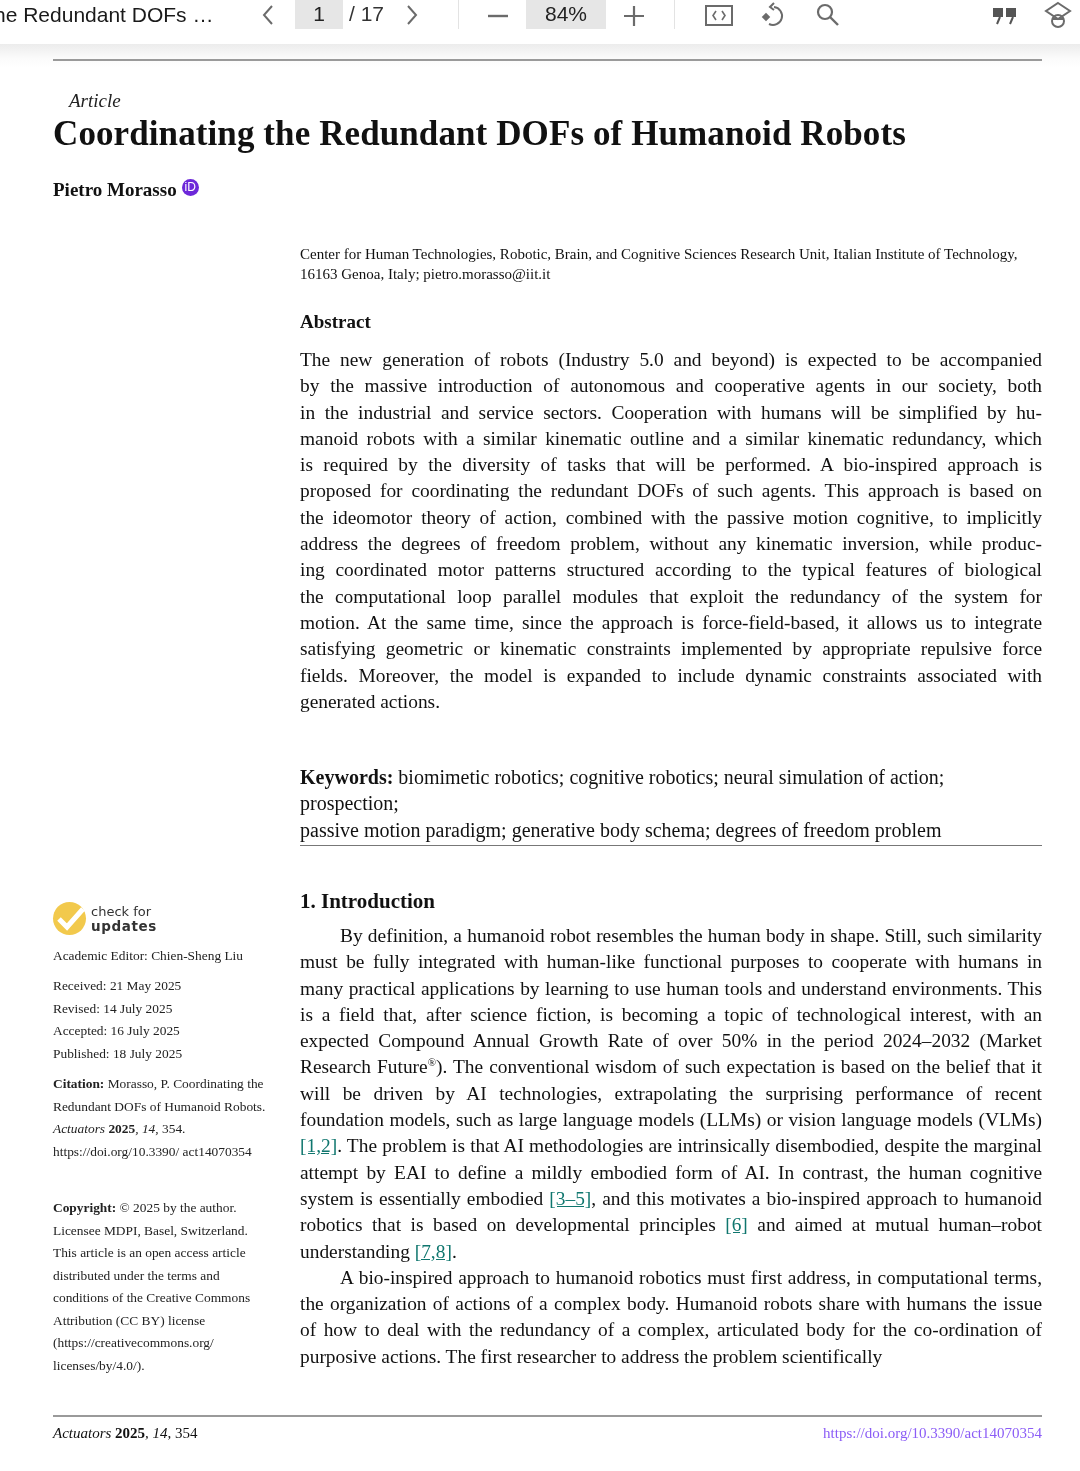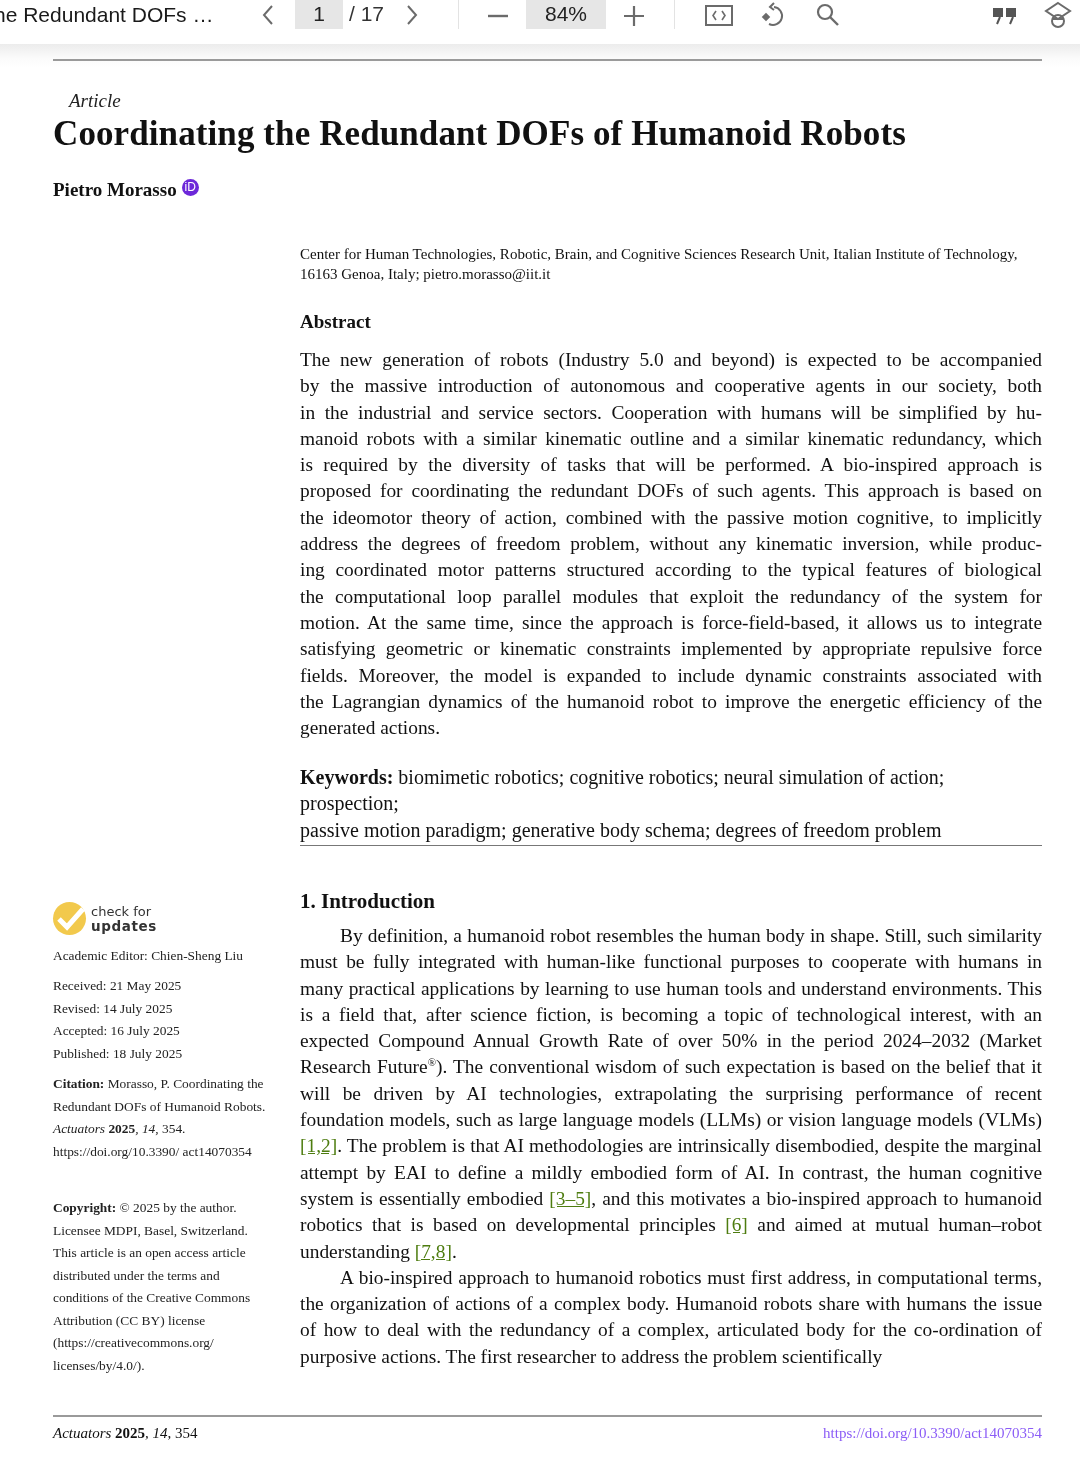--- a/index.html
+++ b/index.html
@@ -66,21 +66,21 @@
   .copyright { top: 1197px; }
 
   
   .sec-head { position: absolute; left: 300px; top: 889px; font-size: 21px; font-weight: bold; color: #111; }
   .intro {
     position: absolute; left: 300px; top: 923px; width: 742px; font-size: 19.4px; line-height: 26.3px;
     text-align: justify; color: #111;
   }
   .intro p { text-indent: 40px; }
   .intro p:first-child { text-indent: 40px; }
-  .ref { color: #4d7c0f; text-decoration: underline; cursor: pointer; }
+  .ref { color: #0f766e; text-decoration: underline; cursor: pointer; }
   sup { font-size: 11px; line-height: 0; }
 
   .bottom-rule { position: absolute; left: 53px; top: 1415px; width: 989px; height: 2px; background: #9a9a9a; }
   .footer-left { position: absolute; left: 53px; top: 1425px; font-size: 15px; color: #111; }
   .footer-left i { font-style: italic; }
   .footer-right { position: absolute; right: 38px; top: 1425px; font-size: 15px; color: #8b5cf6; cursor: pointer; }
 </style>
 </head>
 <body>
 
@@ -172,21 +172,20 @@
     <div style="text-align: justify; text-align-last: justify;">manoid robots with a similar kinematic outline and a similar kinematic redundancy, which</div>
     <div style="text-align: justify; text-align-last: justify;">is required by the diversity of tasks that will be performed.  A bio-inspired approach is</div>
     <div style="text-align: justify; text-align-last: justify;">proposed for coordinating the redundant DOFs of such agents. This approach is based on</div>
     <div style="text-align: justify; text-align-last: justify;">the ideomotor theory of action, combined with the passive motion cognitive, to implicitly</div>
     <div style="text-align: justify; text-align-last: justify;">address the degrees of freedom problem, without any kinematic inversion, while produc-</div>
     <div style="text-align: justify; text-align-last: justify;">ing coordinated motor patterns structured according to the typical features of biological</div>
     <div style="text-align: justify; text-align-last: justify;">the computational loop parallel modules that exploit the redundancy of the system for</div>
     <div style="text-align: justify; text-align-last: justify;">motion. At the same time, since the approach is force-field-based, it allows us to integrate</div>
     <div style="text-align: justify; text-align-last: justify;">satisfying geometric or kinematic constraints implemented by appropriate repulsive force</div>
     <div style="text-align: justify; text-align-last: justify;">fields. Moreover, the model is expanded to include dynamic constraints associated with</div>
-    <div style="text-align: justify; text-align-last: justify;">the Lagrangian dynamics of the humanoid robot to improve the energetic efficiency of the</div>
     <div>generated actions.</div>
   </div>
 
 <div class="keywords">
   <b>Keywords:</b><span> biomimetic robotics; cognitive robotics; neural simulation of action; prospection;</span><br>
   <span>passive motion paradigm; generative body schema; degrees of freedom problem</span>
 </div>
 <div class="mid-rule"></div>
 
 <div class="check-updates">

